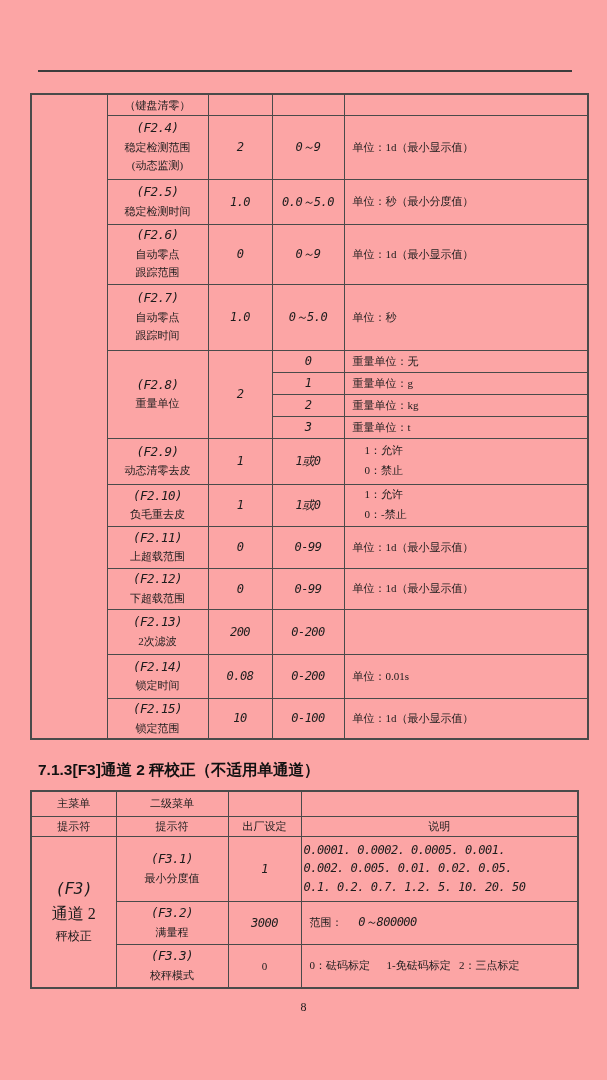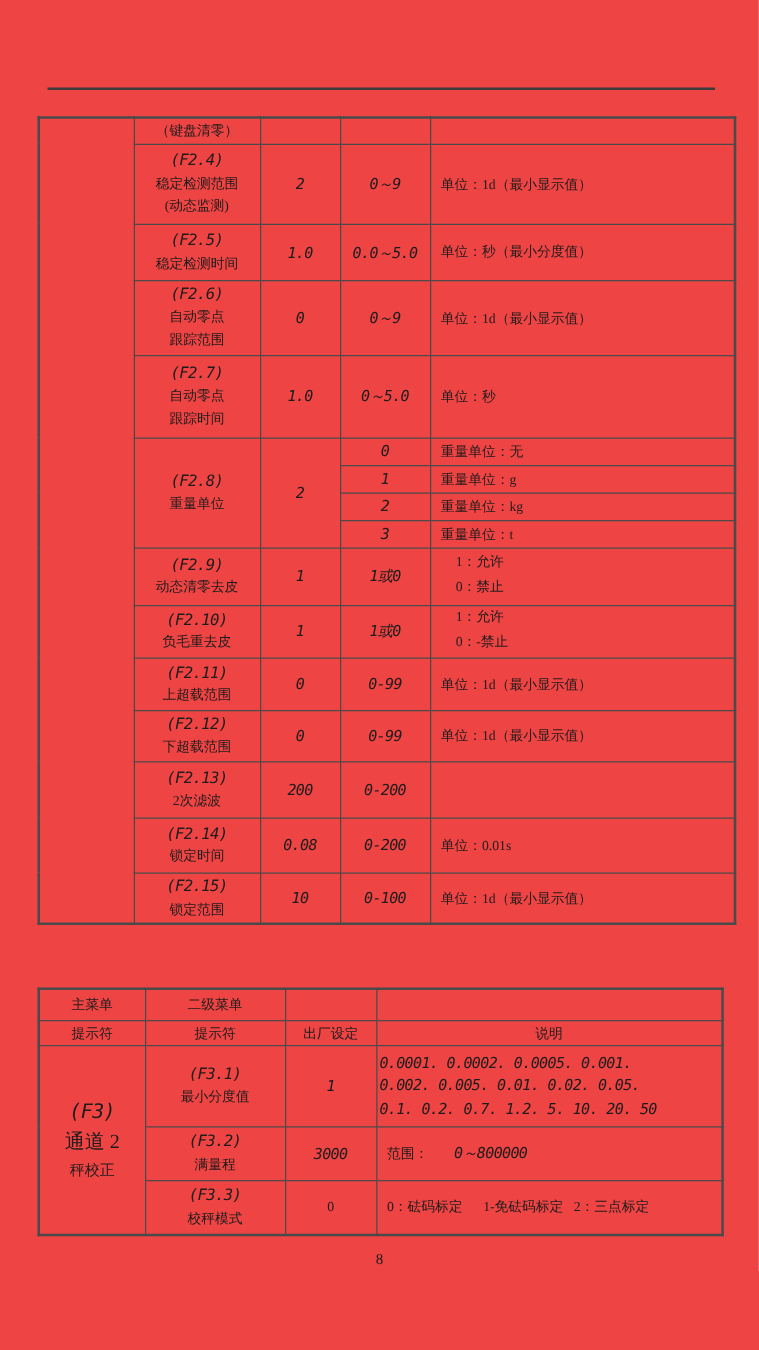--- a/index.html
+++ b/index.html
@@ -3,21 +3,21 @@
 <meta charset="utf-8">
 <style>
   * { margin:0; padding:0; box-sizing:border-box; }
   html,body { width:607px; height:1080px; }
   body {
     background:#ffffff;
     font-family:"Liberation Serif","DejaVu Serif",serif;
     color:#1c1c1c;
     position:relative;
   }
-  .page { position:absolute; left:0; top:0; width:607px; height:1080px; background:#ef4444; }
+  .page { position:absolute; left:0; top:0; width:607px; height:1080px; background:#fca5a5; }
   .header-rule { position:absolute; left:38px; top:70px; width:534px; height:2px; background:#3c3c3c; }
 
   table { border-collapse:collapse; table-layout:fixed; }
   td {
     border:1px solid #4a4a4a;
     vertical-align:middle;
     text-align:center;
     font-size:11px;
     color:#1c1c1c;
     overflow:hidden;
@@ -215,20 +215,21 @@
           <div class="lcd">(F2.15)</div>
           <div class="cn">锁定范围</div>
         </td>
         <td class="lcd">10</td>
         <td class="lcd">0-100</td>
         <td class="dsc">单位：1d（最小显示值）</td>
       </tr>
     </tbody>
   </table>
 
+  <div class="heading">7.1.3[F3]通道 2 秤校正（不适用单通道）</div>
 
   <table class="tbl2">
     <colgroup>
       <col style="width:85px">
         <col style="width:112px">
         <col style="width:73px">
         <col style="width:277px">
     </colgroup>
     <tbody>
       <tr style="height:25px">
@@ -263,21 +264,21 @@
       </tr>
 
       <tr style="height:43px">
         <td class="namecell">
           <div class="lcd">(F3.2)</div>
           <div class="cn">满量程</div>
         </td>
         <td class="lcd">3000</td>
         <td class="dsc mixval">
           <span>范围：</span>
-          <span class="lcd-inline" style="margin-left:18px">0～800000</span>
+          <span class="lcd-inline" style="margin-left:13px">0～800000</span>
         </td>
       </tr>
 
       <tr style="height:44px">
         <td class="namecell">
           <div class="lcd">(F3.3)</div>
           <div class="cn">校秤模式</div>
         </td>
         <td>0</td>
         <td class="dsc pre">0：砝码标定      1-免砝码标定   2：三点标定</td>

